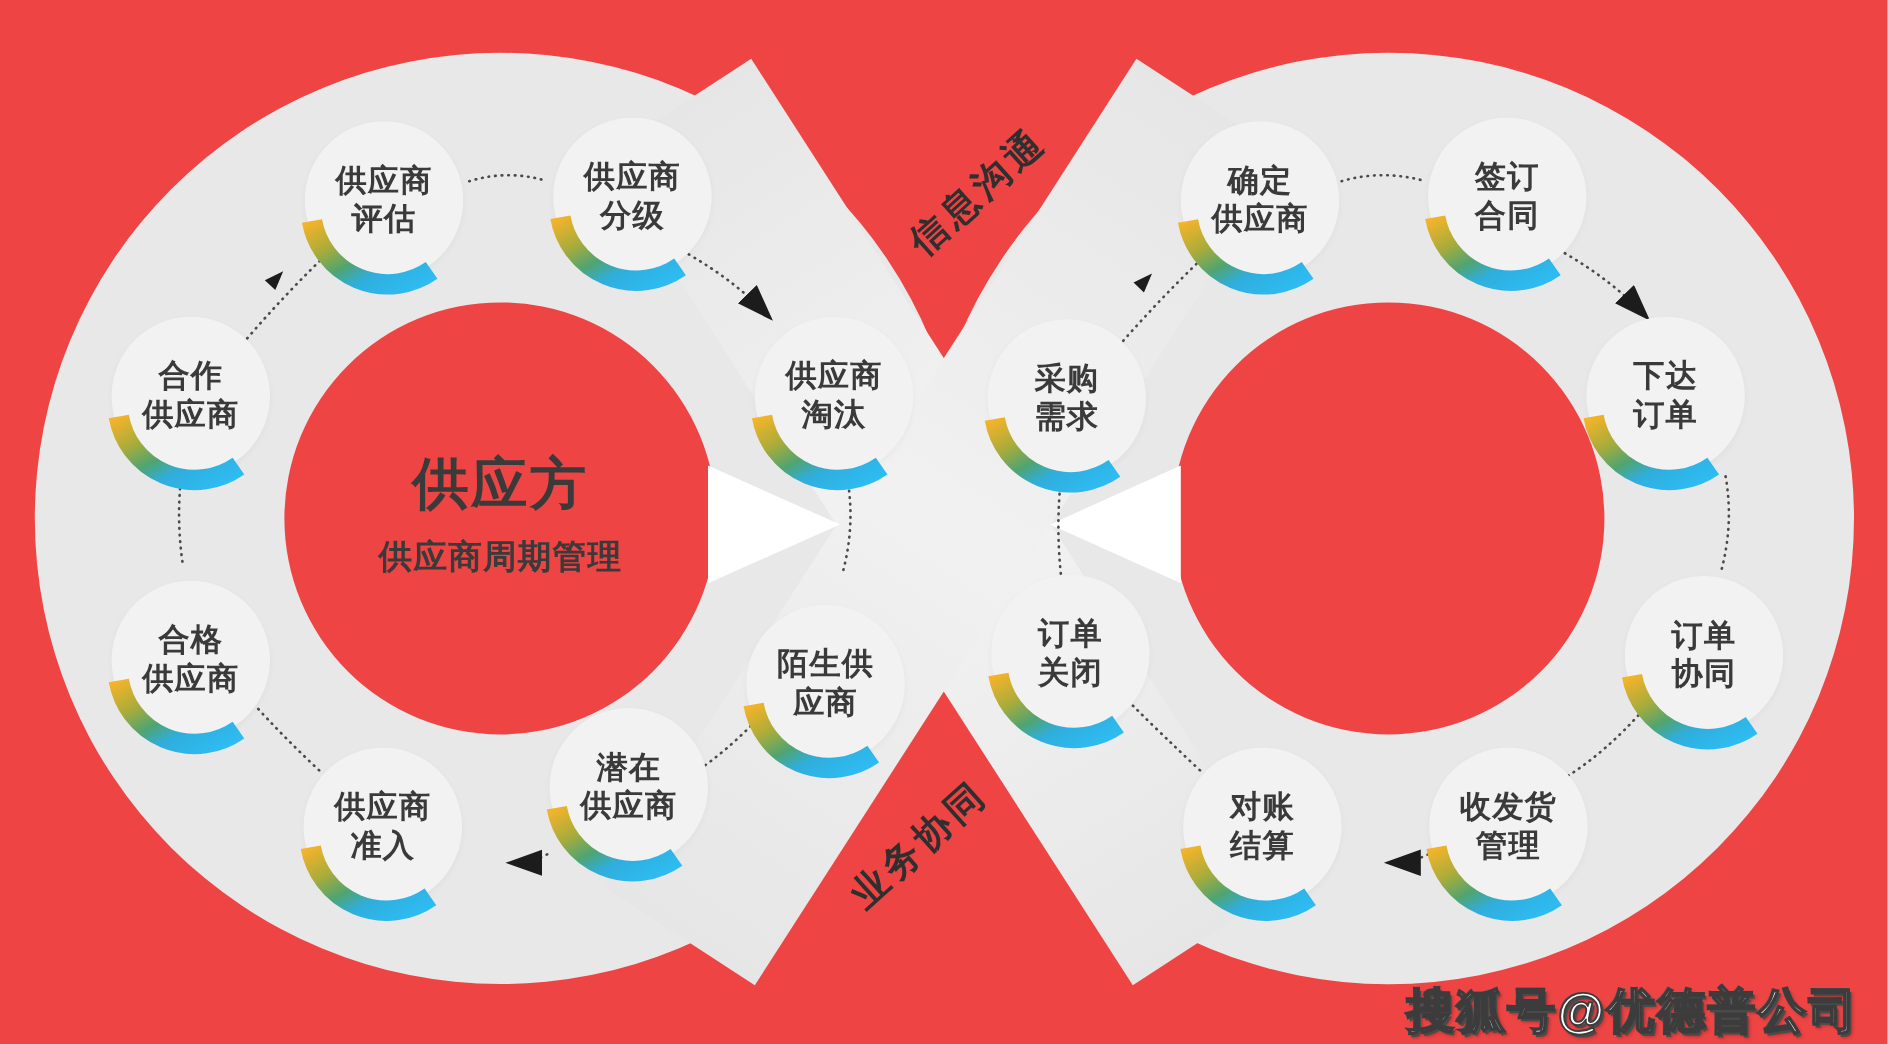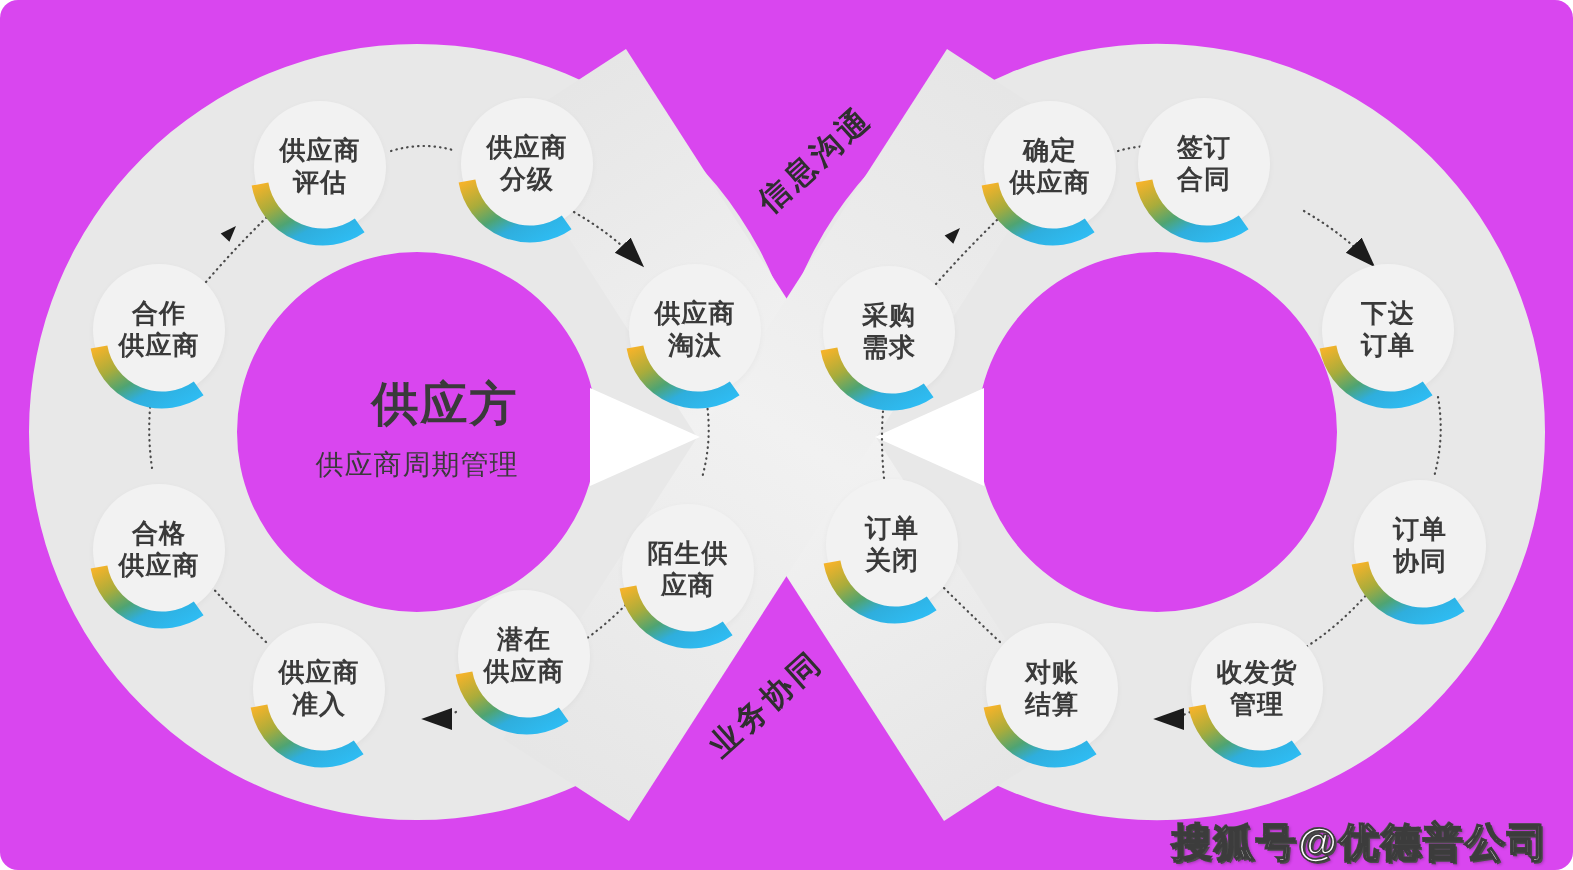--- a/index.html
+++ b/index.html
@@ -1,19 +1,18 @@
 <!DOCTYPE html>
 <html><head>
 <meta charset="utf-8">
 <style>
   html,body{margin:0;padding:0;background:#ffffff;}
   .canvas{
-    position:relative;width:1573px;height:870px;background:#d946ef;overflow:hidden;
+    position:relative;width:1573px;height:870px;background:#ef4444;overflow:hidden;
     font-family:"Liberation Sans","DejaVu Sans",sans-serif;
-    border-radius:18px;
   }
   .bg-svg,.connector-svg{position:absolute;left:0;top:0;}
   .bg-svg{z-index:0;}
   .connector-svg{z-index:1;}
 
   
   .node{
     position:absolute;width:132px;height:132px;border-radius:50%;
     background:#f2f2f2;z-index:2;
     display:flex;align-items:center;justify-content:center;
@@ -21,25 +20,25 @@
   }
   .node .arc{position:absolute;left:-19px;top:-19px;width:170px;height:170px;pointer-events:none;}
   .node .nl{
     position:relative;text-align:center;font-weight:bold;font-size:26px;line-height:1.22;
     color:#3a3a3a;letter-spacing:1px;z-index:3;
   }
   .node .nl span{display:block;}
 
   
   .cycle-center{
-    position:absolute;z-index:2;text-align:right;transform:translate(-50%,-50%);
+    position:absolute;z-index:2;text-align:center;transform:translate(-50%,-50%);
     color:#3a3a3a;white-space:nowrap;
   }
   .cycle-center .t{font-size:47px;font-weight:bold;letter-spacing:2px;}
-  .cycle-center .s{font-size:28px;font-weight:normal;margin-top:10px;letter-spacing:1px;}
+  .cycle-center .s{font-size:28px;font-weight:bold;margin-top:10px;letter-spacing:1px;}
 
   
   .cross-label{
     position:absolute;z-index:2;font-size:31px;font-weight:bold;color:#2f2f2f;
     letter-spacing:4px;white-space:nowrap;transform:translate(-50%,-50%) rotate(-42deg);
   }
 
   
   .watermark{
     position:absolute;z-index:4;right:24px;bottom:0;
@@ -190,21 +189,21 @@
 
   <div class="node" style="left:984px;top:101px">
     <svg class="arc" viewBox="-85 -85 170 170">
         <path d="M -60 17.1 A 64 64 0 0 0 39.7 58.4" stroke="url(#arcg)" stroke-width="17" fill="none"></path>
       </svg>
     <div class="nl">
         <span>确定</span>
         <span>供应商</span>
       </div>
   </div>
-  <div class="node" style="left:1138px;top:98px">
+  <div class="node" style="left:1190px;top:98px">
     <svg class="arc" viewBox="-85 -85 170 170">
         <path d="M -60 17.1 A 64 64 0 0 0 39.7 58.4" stroke="url(#arcg)" stroke-width="17" fill="none"></path>
       </svg>
     <div class="nl">
         <span>签订</span>
         <span>合同</span>
       </div>
   </div>
   <div class="node" style="left:1322px;top:264px">
     <svg class="arc" viewBox="-85 -85 170 170">

